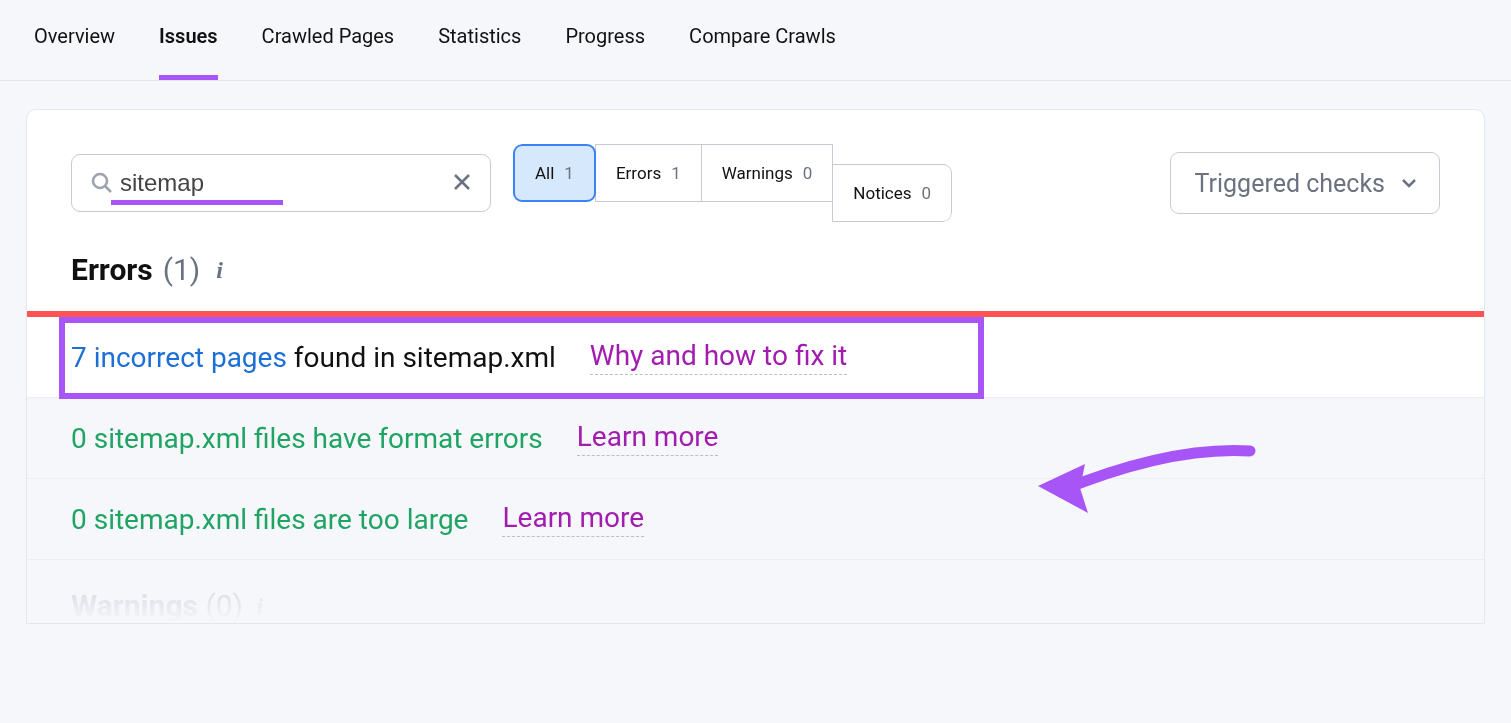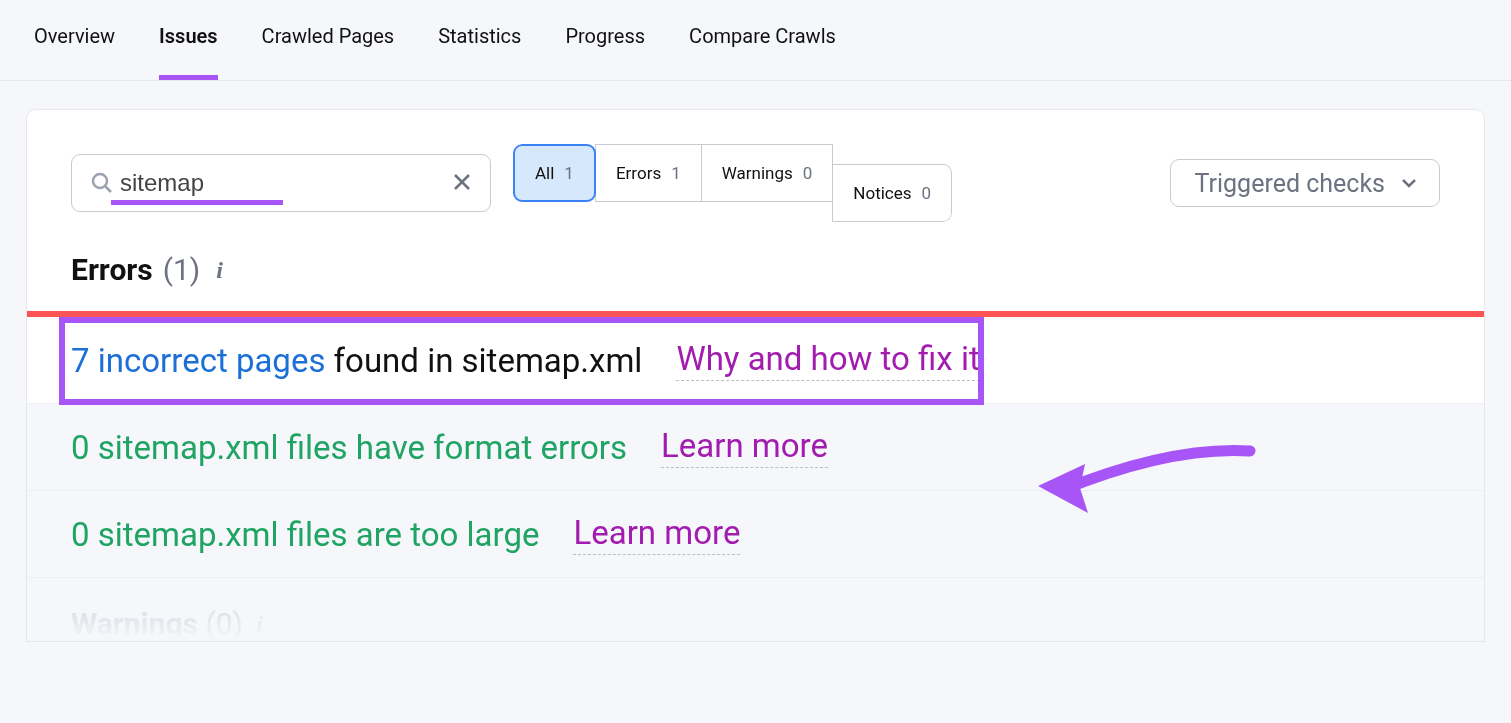--- a/index.html
+++ b/index.html
@@ -128,21 +128,21 @@
     position: relative;
   }
   .seg-count { color: #6b7280; font-weight: 400; }
 
   .spacer { flex: 1; }
 
   .dropdown {
     display: flex;
     align-items: center;
     gap: 14px;
-    height: 48px;
+    height: 62px;
     padding: 0 20px 0 24px;
     border: 1px solid #c7cbd1;
     border-radius: 9px;
     font-size: 25px;
     color: #6b7280;
     cursor: pointer;
     background: #fff;
   }
 
   
@@ -173,21 +173,21 @@
     width: 100%;
   }
 
   
   .issue-row {
     display: flex;
     align-items: center;
     gap: 34px;
     padding: 22px 44px;
     border-bottom: 1px solid #eceef2;
-    font-size: 33px;
+    font-size: 28px;
     background: #fff;
   }
   .issue-row.muted { background: #f6f7fb; }
   .issue-link { color: #1d6fd8; text-decoration: none; }
   .issue-text { color: #111; }
   .issue-zero { color: #1fa463; text-align: center; }
   .learn-link {
     color: #a21caf;
     border-bottom: 1px dashed #b9bec7;
     padding-bottom: 2px;

